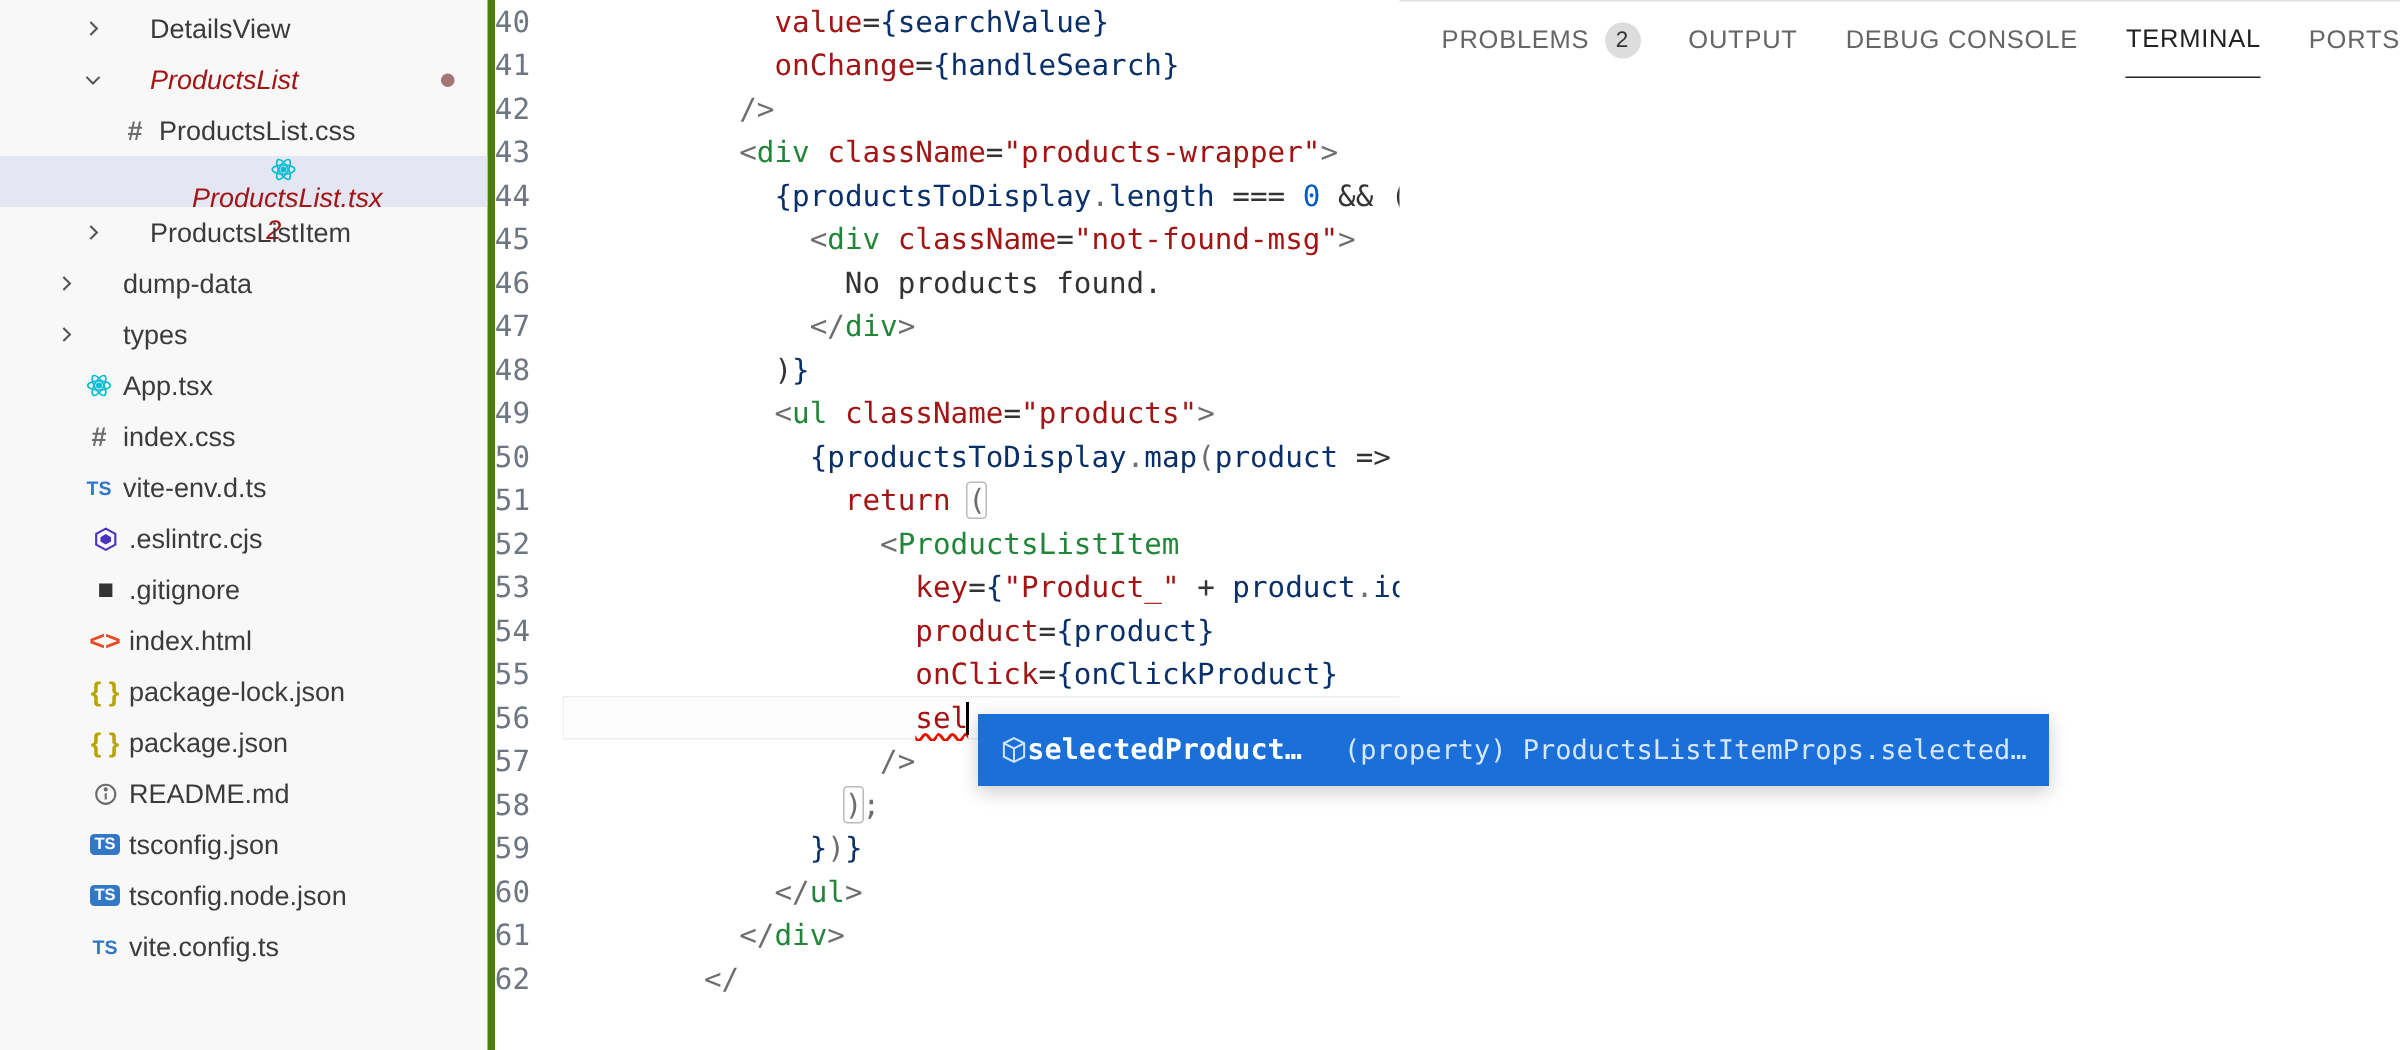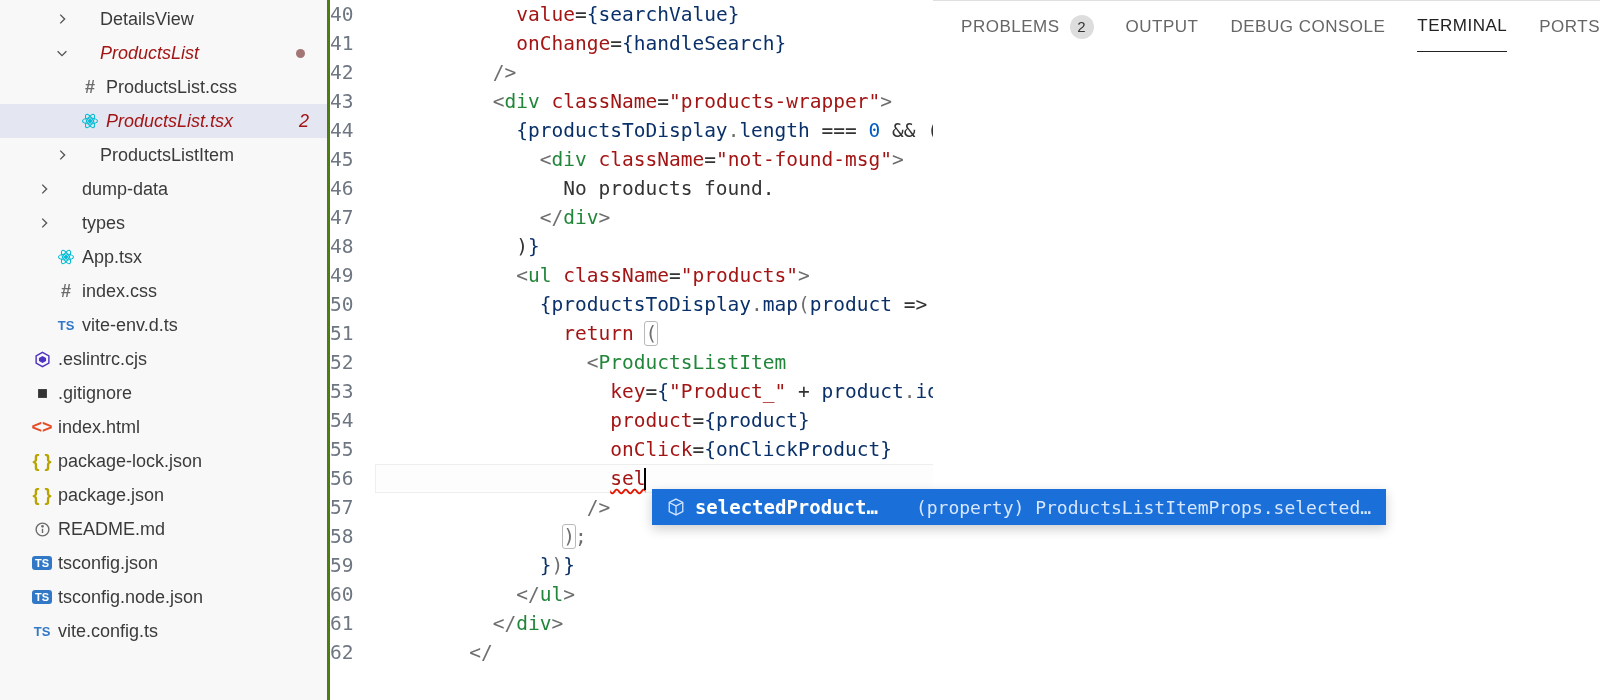--- a/index.html
+++ b/index.html
@@ -9,34 +9,34 @@
   background: #ffffff;
   color: #333;
   width: 1600px;
   height: 700px;
   overflow: hidden;
   display: flex;
 }
 .sidebar {
   width: 357px;
   background: #f8f8f8;
-  border-right: 3px solid #4d7c0f;
+  border-right: 5px solid #4d7c0f;
   overflow-y: auto;
   padding-top: 2px;
 }
 .tree-item {
   display: flex;
   align-items: center;
   height: 34px;
   padding-left: 8px;
   cursor: pointer;
   white-space: nowrap;
   color: #3b3b3b;
 }
-.tree-item.selected { background: #e4e6f1; }
+.tree-item.selected { background: #e4e6f1; flex-direction: column; }
 .tree-item.modified { color: #a31515; font-style: italic; }
 .tree-item .chev {
   width: 20px;
   display: inline-flex;
   justify-content: center;
   color: #555;
 }
 .tree-item .icon {
   width: 24px;
   display: inline-flex;
@@ -50,21 +50,21 @@
   font-weight: 500;
 }
 .tree-item .dot {
   width: 9px; height: 9px; border-radius: 50%;
   background: #a37575;
   margin-right: 22px;
 }
 .indent-0 { padding-left: 34px; }
 .indent-1 { padding-left: 52px; }
 .indent-2 { padding-left: 58px; }
-.indent-root { padding-left: 10px; }
+.indent-root { padding-left: 38px; }
 
 .icon-hash { color: #6c6c6c; font-weight: 600; }
 .icon-ts { color: #3178c6; font-size: 13px; font-weight: 700; }
 .icon-tsfile { background:#3178c6; color:#fff; font-size:11px; font-weight:700; padding:1px 3px; border-radius:3px; }
 .icon-braces { color: #b8a400; font-weight: 600; }
 
 .editor {
   flex: 1;
   display: flex;
   flex-direction: row;
@@ -126,32 +126,31 @@
   margin-left:-1px;
 }
 .bracket-match {
   outline: 1px solid #b9b9b9;
   border-radius: 2px;
 }
 
 .suggest {
   position: absolute;
   left: 322px;
-  top: 489px;
-  height: 36px;
+  top: 476px;
+  height: 48px;
   background: #1a6fd8;
   color: #fff;
   display: flex;
   align-items: center;
   font-family: "Menlo","Consolas",monospace;
   font-size: 19px;
   border: 1px solid #1a6fd8;
   box-shadow: 0 4px 12px rgba(0,0,0,.2);
   padding: 0 14px;
-  gap: 10px;
 }
 .suggest .sicon { color: #cfe3ff; }
 .suggest .sname { font-weight: 600; }
 .suggest .sdoc { color: #d7e7ff; margin-left: 28px; font-size: 18px; text-align: right; }
 
 .panel-tabs {
   height: 52px;
   border-top: 1px solid #e0e0e0;
   display: flex;
   align-items: center;

